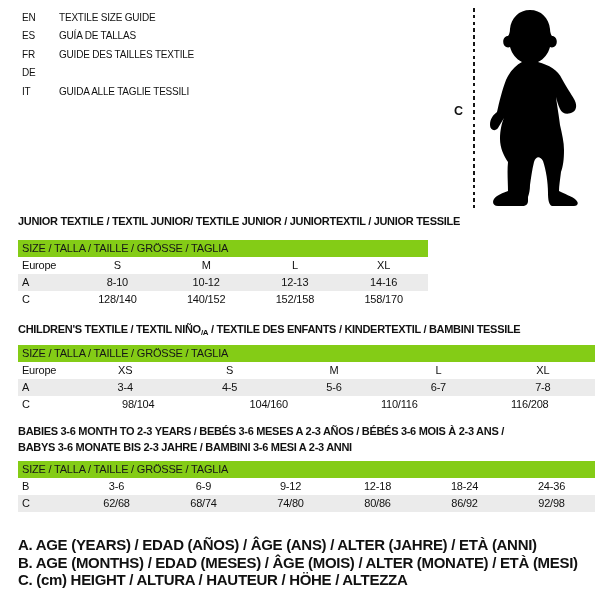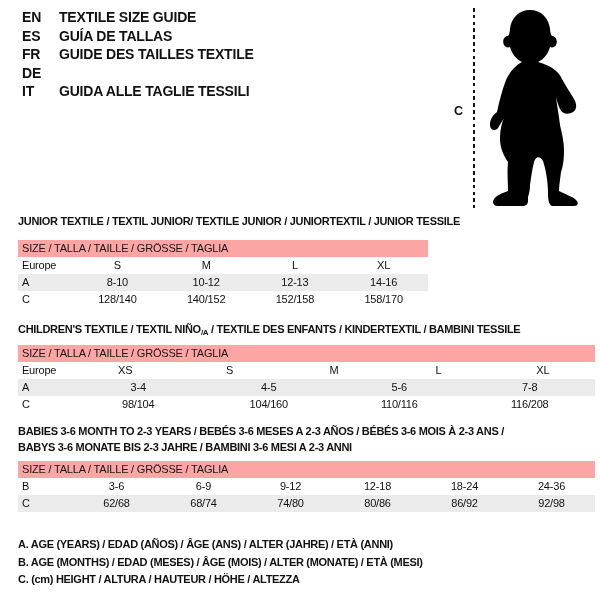--- a/index.html
+++ b/index.html
@@ -7,21 +7,21 @@
   body {
     background: #ffffff;
     font-family: "Liberation Sans", sans-serif;
     color: #111111;
     position: relative;
     overflow: hidden;
   }
   .canvas { position: absolute; inset: 0; }
 
   
-  .lang-block { position: absolute; left: 22px; top: 8px; font-weight: bold; font-size: 14px; letter-spacing: -0.2px; }
+  .lang-block { position: absolute; left: 22px; top: 8px; font-weight: normal; font-size: 10px; letter-spacing: -0.2px; }
   .lang-row { display: flex; height: 18.5px; align-items: center; white-space: nowrap; }
   .lang-code { width: 37px; }
 
   
   .dashed-line {
     position: absolute; left: 473px; top: 8px; width: 2px; height: 200px;
     background: repeating-linear-gradient(to bottom, #151515 0 3.5px, transparent 3.5px 6.8px);
   }
   .height-marker { position: absolute; left: 454px; top: 104px; font-weight: bold; font-size: 12.5px; }
   .baby-svg { position: absolute; left: 486px; top: 8px; }
@@ -32,30 +32,30 @@
   .t2-title { top: 323px; text-align: right; }
   .t3-title { top: 424px; line-height: 15.5px; white-space: normal; width: 560px; }
   .sub { font-size: 8px; vertical-align: -2px; }
 
   
   .tbl { position: absolute; left: 18px; font-size: 11px; letter-spacing: -0.2px; }
   .tbl-1 { top: 240px; width: 410px; }
   .tbl-2 { top: 345px; width: 577px; }
   .tbl-3 { top: 461px; width: 577px; }
   .band {
-    height: 17px; line-height: 17px; background: #fca5a5;
+    height: 17px; line-height: 17px; background: #84cc16;
     padding-left: 4px; color: #161616; font-size: 11px;
   }
   .row { display: flex; height: 17px; line-height: 17px; justify-content: flex-end; }
   .row.shaded { background: #ebebeb; }
   .lbl { width: 55px; padding-left: 4px; }
   .cell { flex: 1; text-align: center; }
 
   
-  .legend { position: absolute; left: 18px; top: 536px; font-weight: bold; font-size: 11px; letter-spacing: -0.3px; line-height: 17.5px; white-space: nowrap; }
+  .legend { position: absolute; left: 18px; top: 536px; font-weight: bold; font-size: 15px; letter-spacing: -0.3px; line-height: 17.5px; white-space: nowrap; }
 </style>
 </head>
 <body>
 
 <div class="canvas">
 
   <div class="lang-block">
     <div class="lang-row">
       <span class="lang-code">EN</span>
       <span class="lang-label">TEXTILE SIZE GUIDE</span>
@@ -131,20 +131,21 @@
       <span class="cell">S</span>
       <span class="cell">M</span>
       <span class="cell">L</span>
       <span class="cell">XL</span>
     </div>
     <div class="row shaded">
       <span class="lbl">A</span>
       <span class="cell">3-4</span>
       <span class="cell">4-5</span>
       <span class="cell">5-6</span>
+      <span class="cell">6-7</span>
       <span class="cell">7-8</span>
     </div>
     <div class="row">
       <span class="lbl">C</span>
       <span class="cell">98/104</span>
       <span class="cell">104/160</span>
       <span class="cell">110/116</span>
       <span class="cell">116/208</span>
     </div>
   </div>

